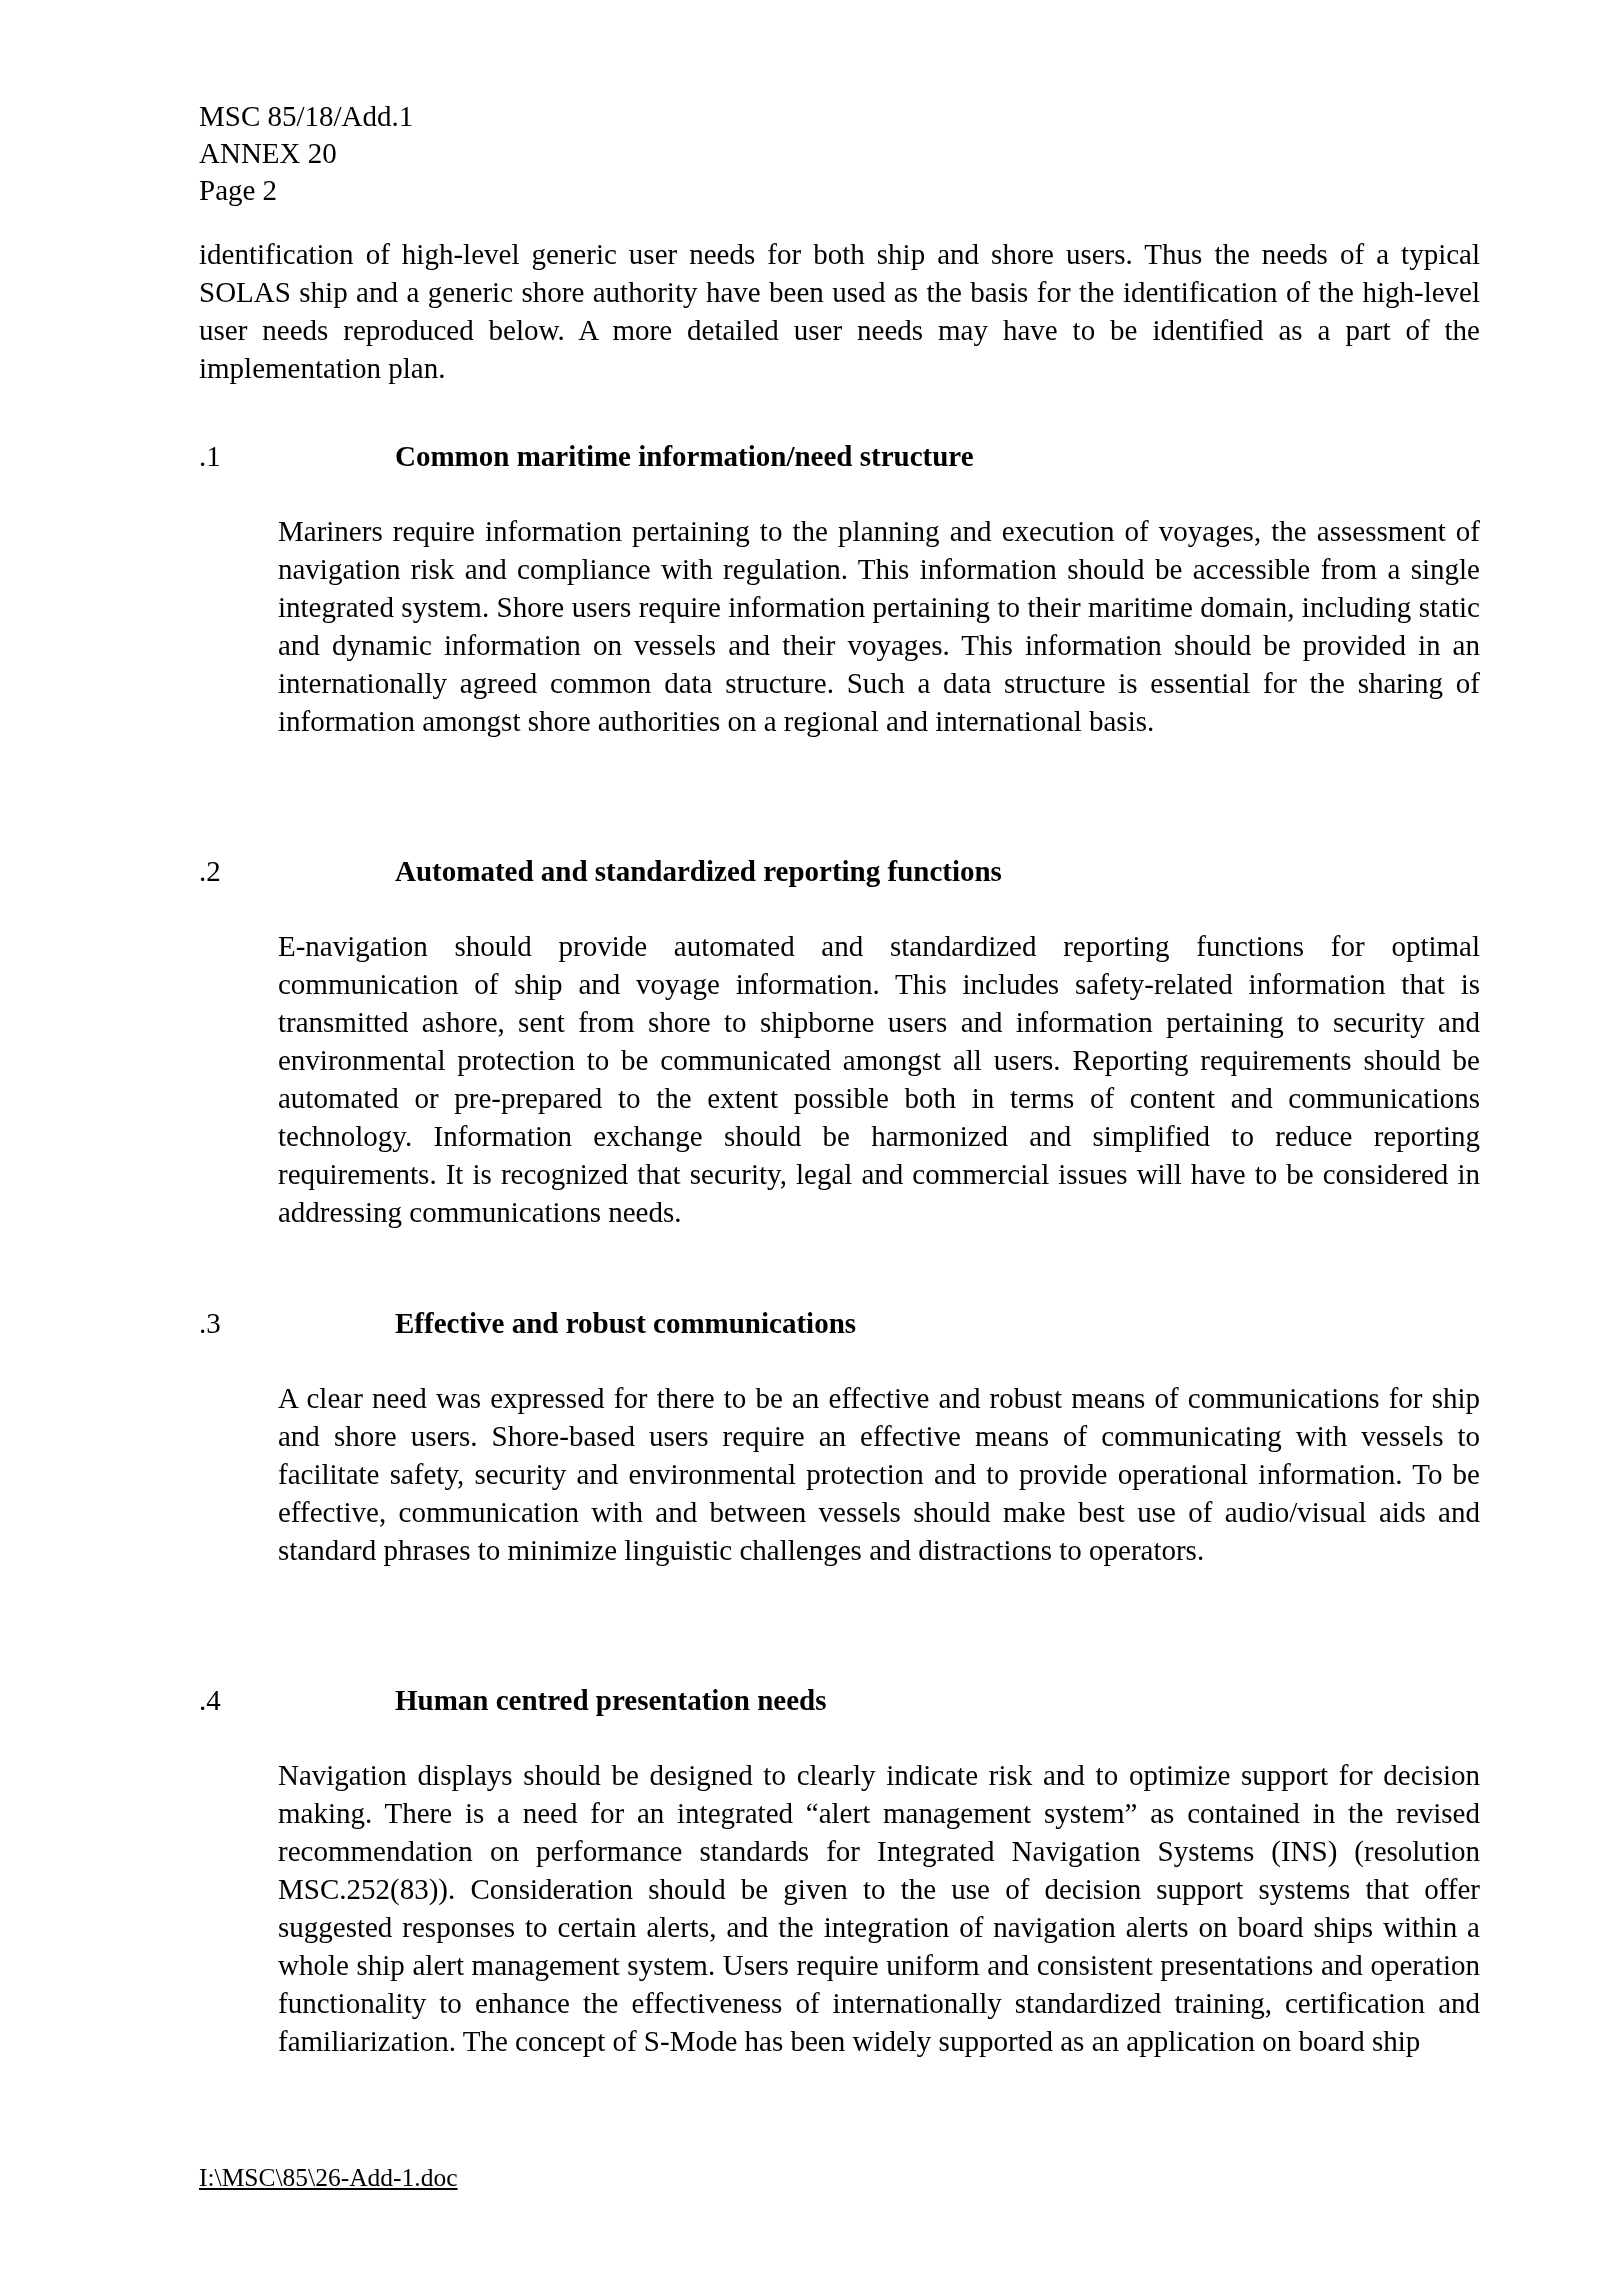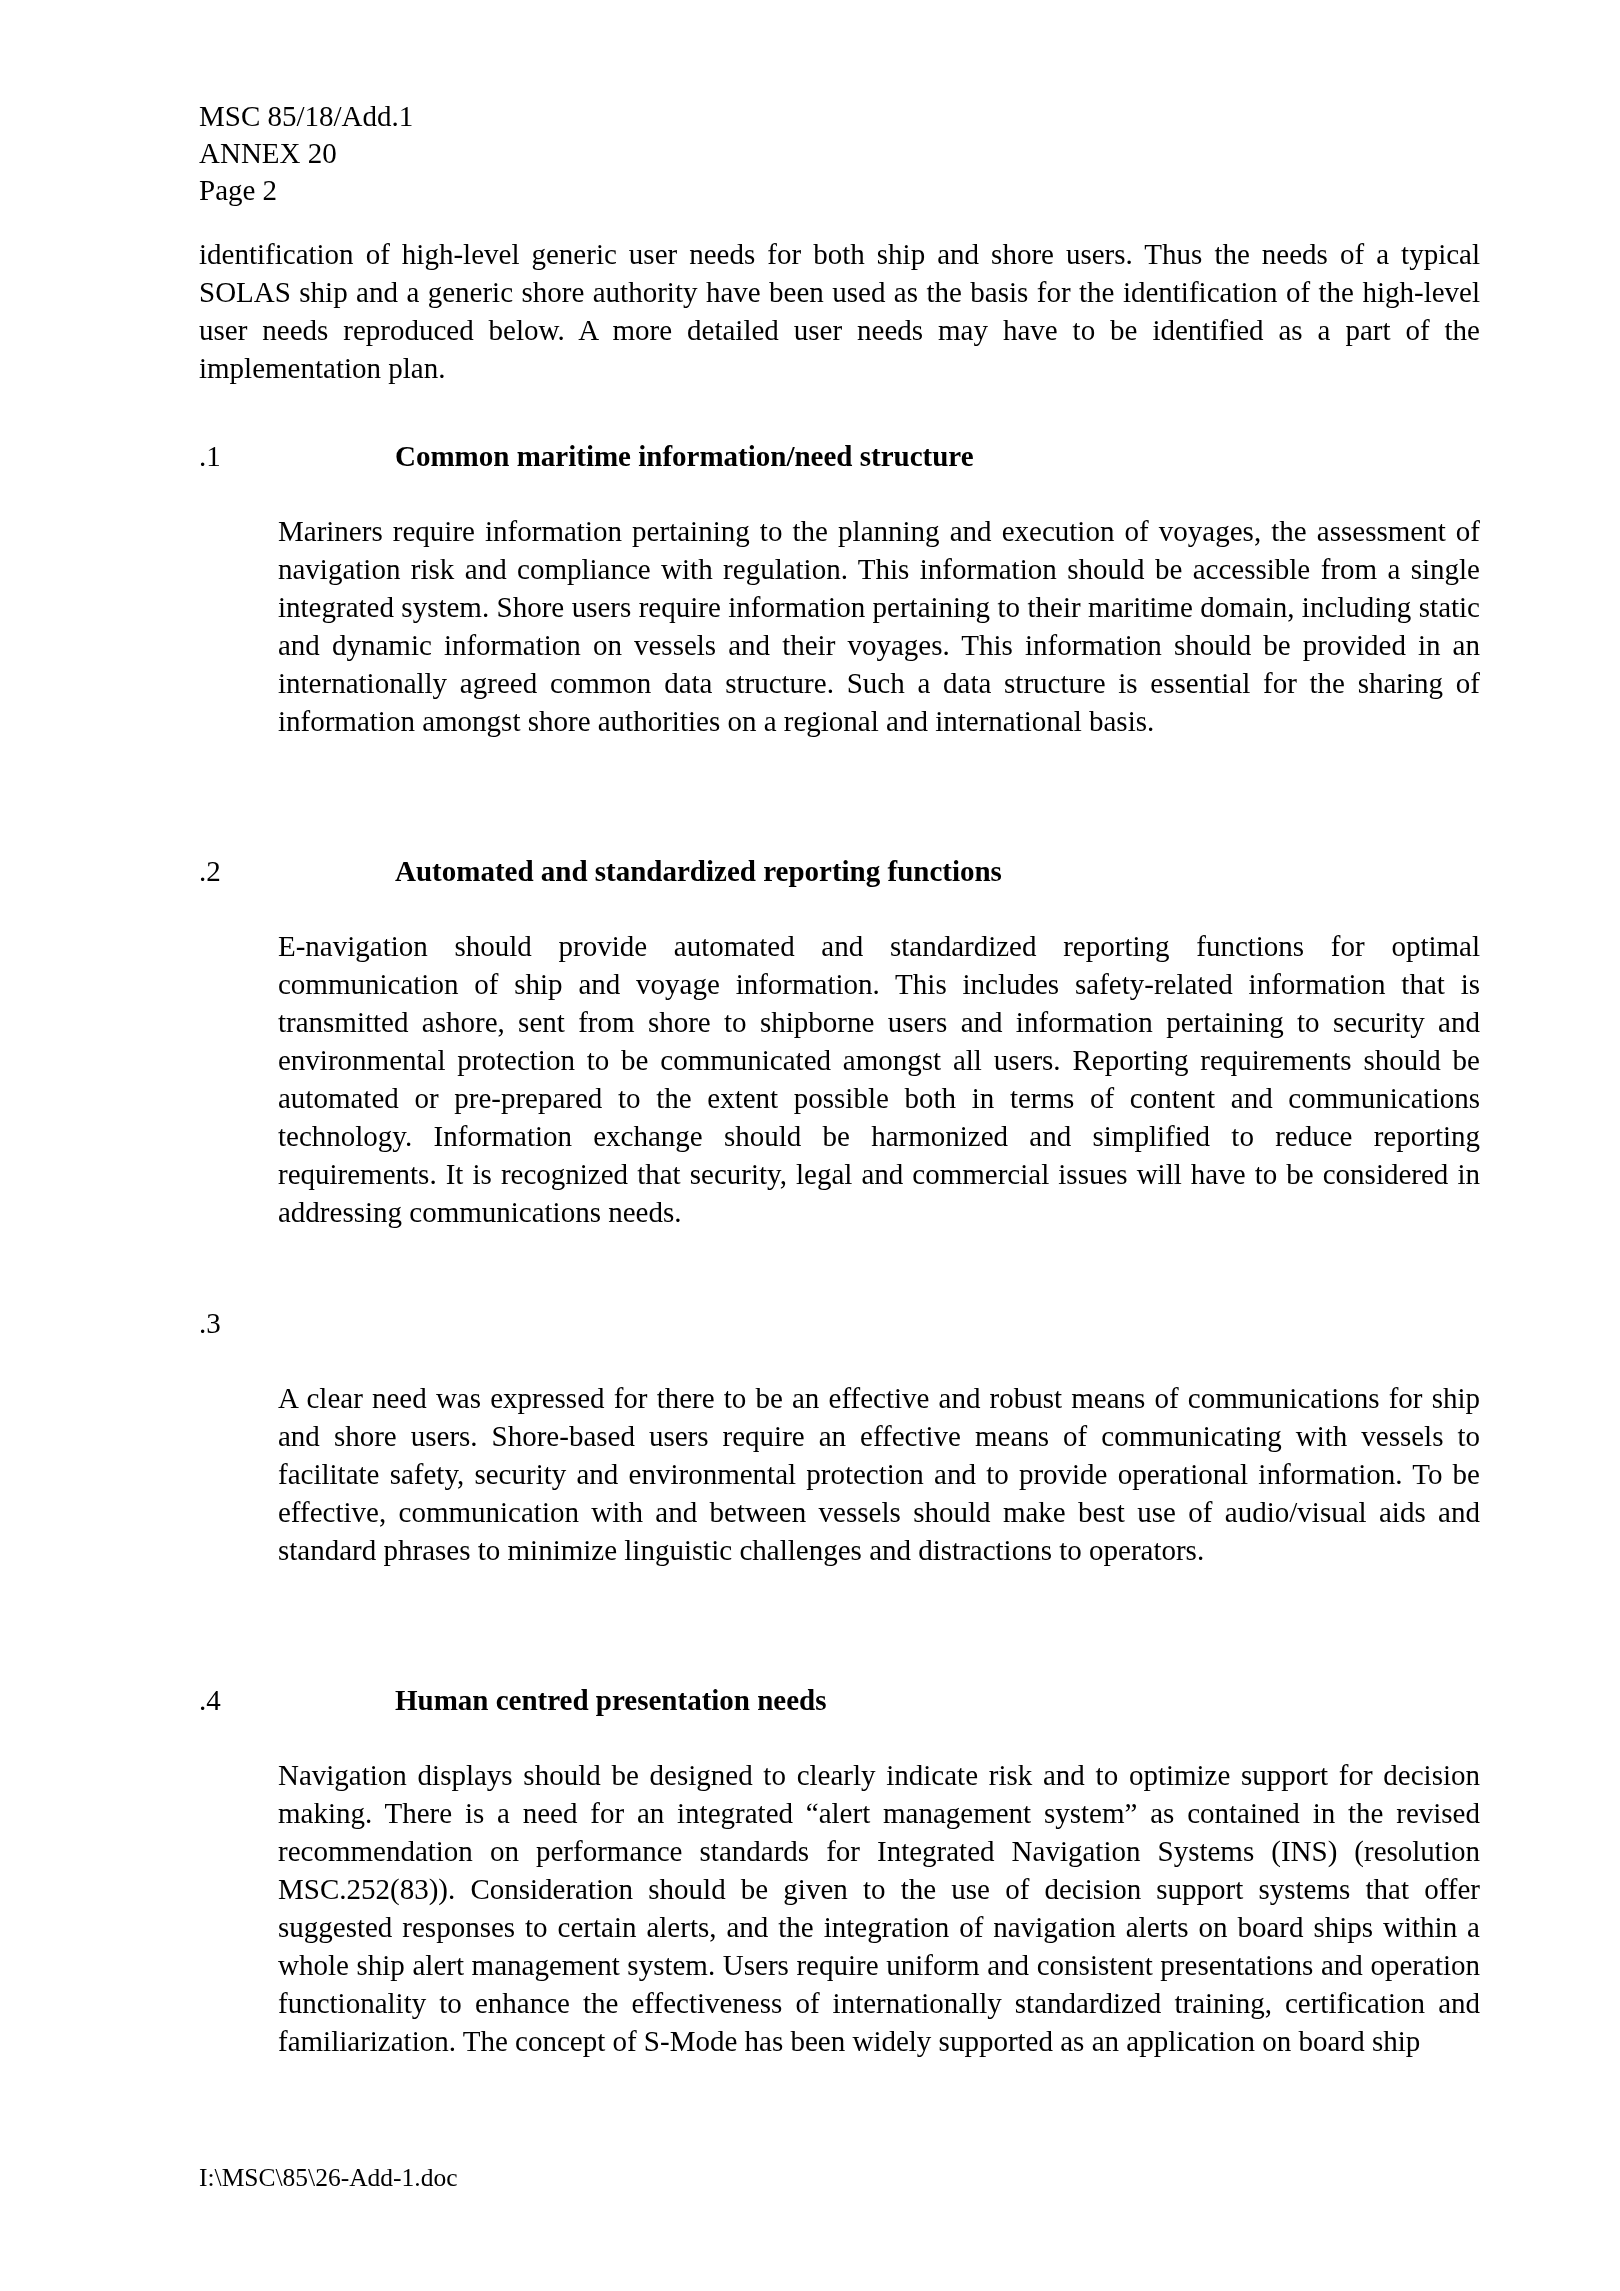--- a/index.html
+++ b/index.html
@@ -22,21 +22,21 @@
     display: flex; font-size: 29px; line-height: 37px; font-weight: bold;
   }
   .section .num { width: 196px; font-weight: normal; }
   .section .title { font-weight: bold; }
   .section .body {
     margin-left: 79px; margin-top: 37px;
     font-size: 29px; line-height: 38px; text-align: justify;
   }
   .footer {
     position: absolute; left: 199px; top: 2162px;
-    font-size: 25.5px; line-height: 31px;
+    font-size: 25.5px; line-height: 31px; text-decoration: underline;
   }
 </style>
 </head>
 <body>
 
 <div class="header">
   <div>MSC 85/18/Add.1</div>
   <div>ANNEX 20</div>
   <div>Page 2</div>
 </div>
@@ -55,20 +55,21 @@
   <div class="heading-row">
     <span class="num">.2</span>
     <span class="title">Automated and standardized reporting functions</span>
   </div>
   <div class="body">E-navigation should provide automated and standardized reporting functions for optimal communication of ship and voyage information.  This includes safety-related information that is transmitted ashore, sent from shore to shipborne users and information pertaining to security and environmental protection to be communicated amongst all users.  Reporting requirements should be automated or pre-prepared to the extent possible both in terms of content and communications technology.  Information exchange should be harmonized and simplified to reduce reporting requirements.  It is recognized that security, legal and commercial issues will have to be considered in addressing communications needs.</div>
 </div>
 
 <div class="section" style="top:1305px;">
   <div class="heading-row">
     <span class="num">.3</span>
+    <span class="title">Effective and robust communications</span>
   </div>
   <div class="body">A clear need was expressed for there to be an effective and robust means of communications for ship and shore users. Shore-based users require an effective means of communicating with vessels to facilitate safety, security and environmental protection and to provide operational information.  To be effective, communication with and between vessels should make best use of audio/visual aids and standard phrases to minimize linguistic challenges and distractions to operators.</div>
 </div>
 
 <div class="section" style="top:1682px;">
   <div class="heading-row">
     <span class="num">.4</span>
     <span class="title">Human centred presentation needs</span>
   </div>
   <div class="body">Navigation displays should be designed to clearly indicate risk and to optimize support for decision making.  There is a need for an integrated “alert management system” as contained in the revised recommendation on performance standards for Integrated Navigation Systems (INS) (resolution MSC.252(83)).  Consideration should be given to the use of decision support systems that offer suggested responses to certain alerts, and the integration of navigation alerts on board ships within a whole ship alert management system.  Users require uniform and consistent presentations and operation functionality to enhance the effectiveness of internationally standardized training, certification and familiarization.  The concept of S-Mode has been widely supported as an application on board ship</div>

